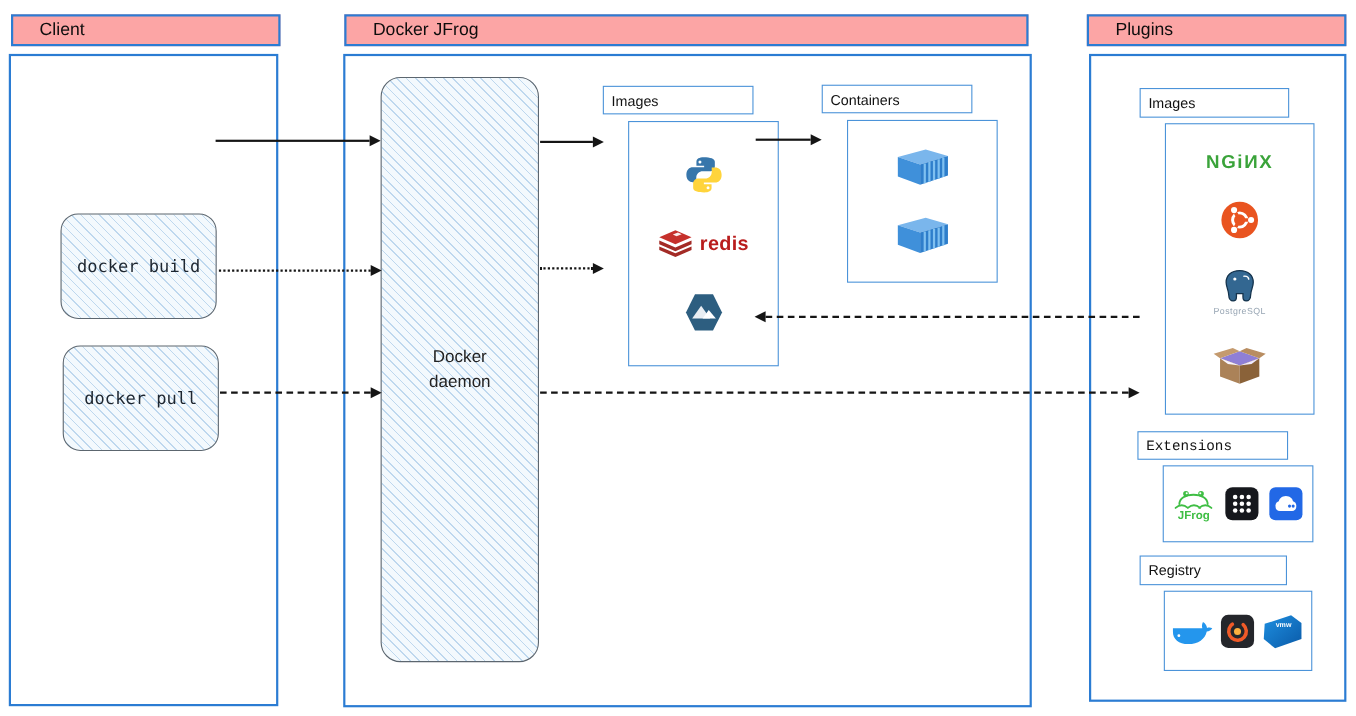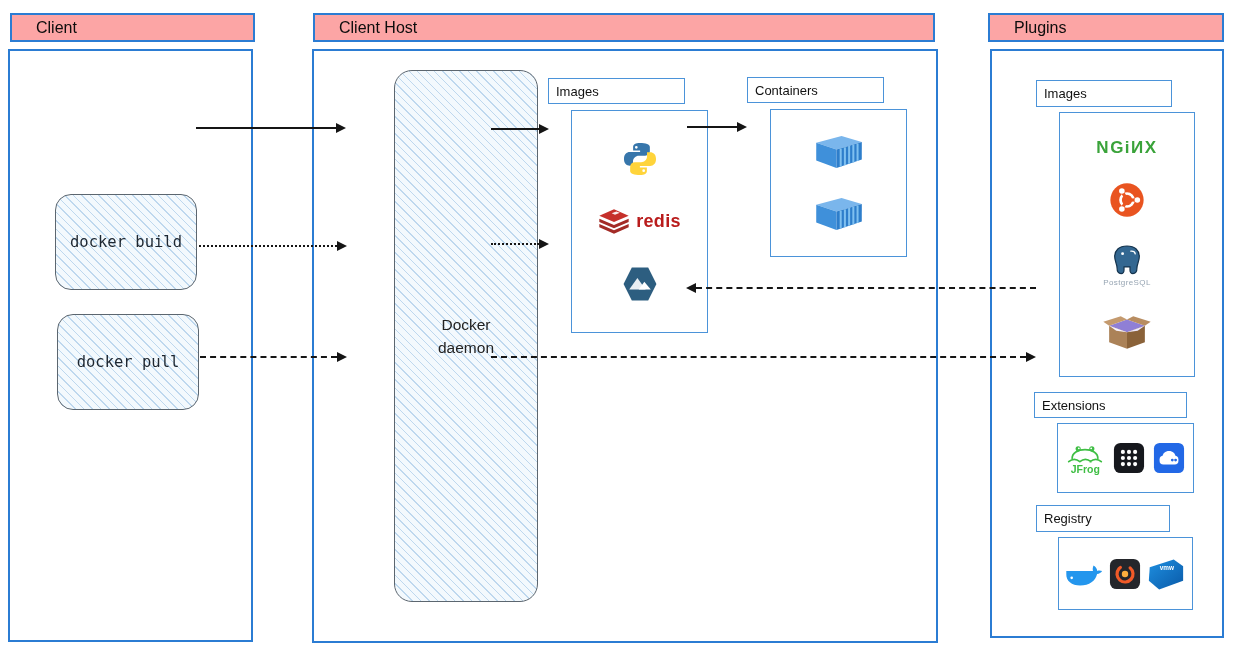--- a/index.html
+++ b/index.html
@@ -58,25 +58,25 @@
   <div class="body-box" style="left:8px;top:49px;width:245px;height:593px;"></div>
 
   <div class="cmd hatch" style="left:55px;top:194px;width:142px;height:96px;">
     <span>docker build</span>
   </div>
   <div class="cmd hatch" style="left:57px;top:314px;width:142px;height:96px;">
     <span>docker pull</span>
   </div>
 
   <div class="titlebar" style="left:313px;top:13px;width:622px;height:29px;">
-    <span>Client Host</span>
+    <span>Docker JFrog</span>
   </div>
   <div class="body-box" style="left:312px;top:49px;width:626px;height:594px;"></div>
 
-  <div class="daemon hatch" style="left:346px;top:70px;width:144px;height:532px;margin-left:48px;">
+  <div class="daemon hatch" style="left:346px;top:70px;width:144px;height:532px;">
     <span>Docker daemon</span>
   </div>
 
   <div class="panel-title" style="left:548px;top:78px;width:137px;height:26px;">
     <span>Images</span>
   </div>
   <div class="panel" style="left:548px;top:110px;width:137px;height:223px;">
     <div class="col">
       <span class="icon">
         <svg width="38" height="38" viewBox="0 0 64 64">
@@ -183,21 +183,21 @@
           <polygon fill="#b88d61" points="28,9 35,5.5 54.5,11.5 48,16"></polygon>
           <polygon fill="#ab8258" points="8,16 28,23.5 28,42 8,34.5"></polygon>
           <polygon fill="#8a6239" points="28,23.5 48,16 48,34.5 28,42"></polygon>
           <polygon fill="#f7f4ff" points="8,16 28,23.5 16,21.8"></polygon>
           <polygon fill="#efeaff" points="48,16 28,23.5 40,21.8"></polygon>
         </svg>
       </span>
     </div>
   </div>
 
-  <div class="panel-title" style="left:1034px;top:392px;width:153px;height:26px;">
+  <div class="panel-title" style="left:1034px;top:392px;width:137px;height:26px;font-family:Liberation Mono, monospace;">
     <span>Extensions</span>
   </div>
   <div class="panel" style="left:1034px;top:423px;width:137px;height:70px;">
     <div class="rowc">
       <span class="jfrog">
         <span class="icon">
           <svg width="38" height="24" viewBox="0 0 44 28">
             <g fill="none" stroke="#3fbe44" stroke-width="2" stroke-linecap="round">
               <path d="M7 19c0-6 6.5-10 15-10s15 4 15 10"></path>
               <path d="M3 23c4-3.5 9-3.5 13 0M16 23c4-3.5 9-3.5 13 0M28 23c4-3.5 9-3.5 13 0"></path>

